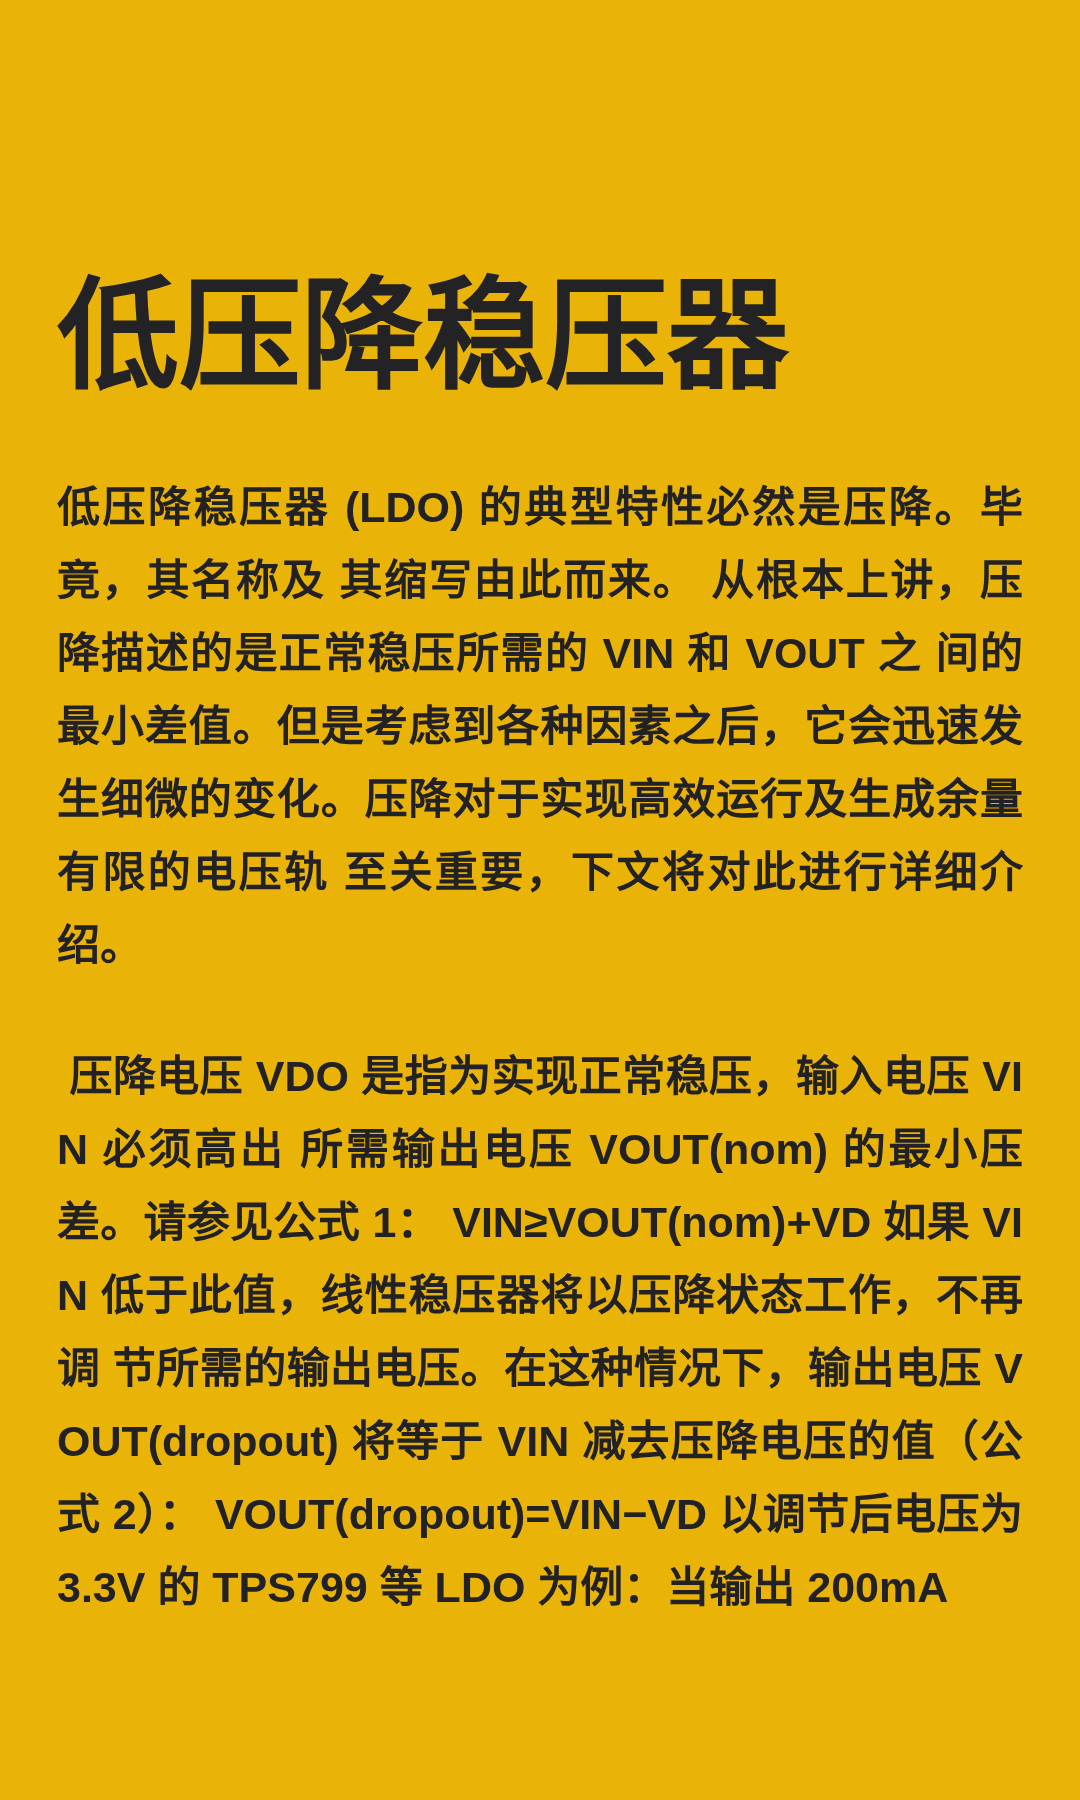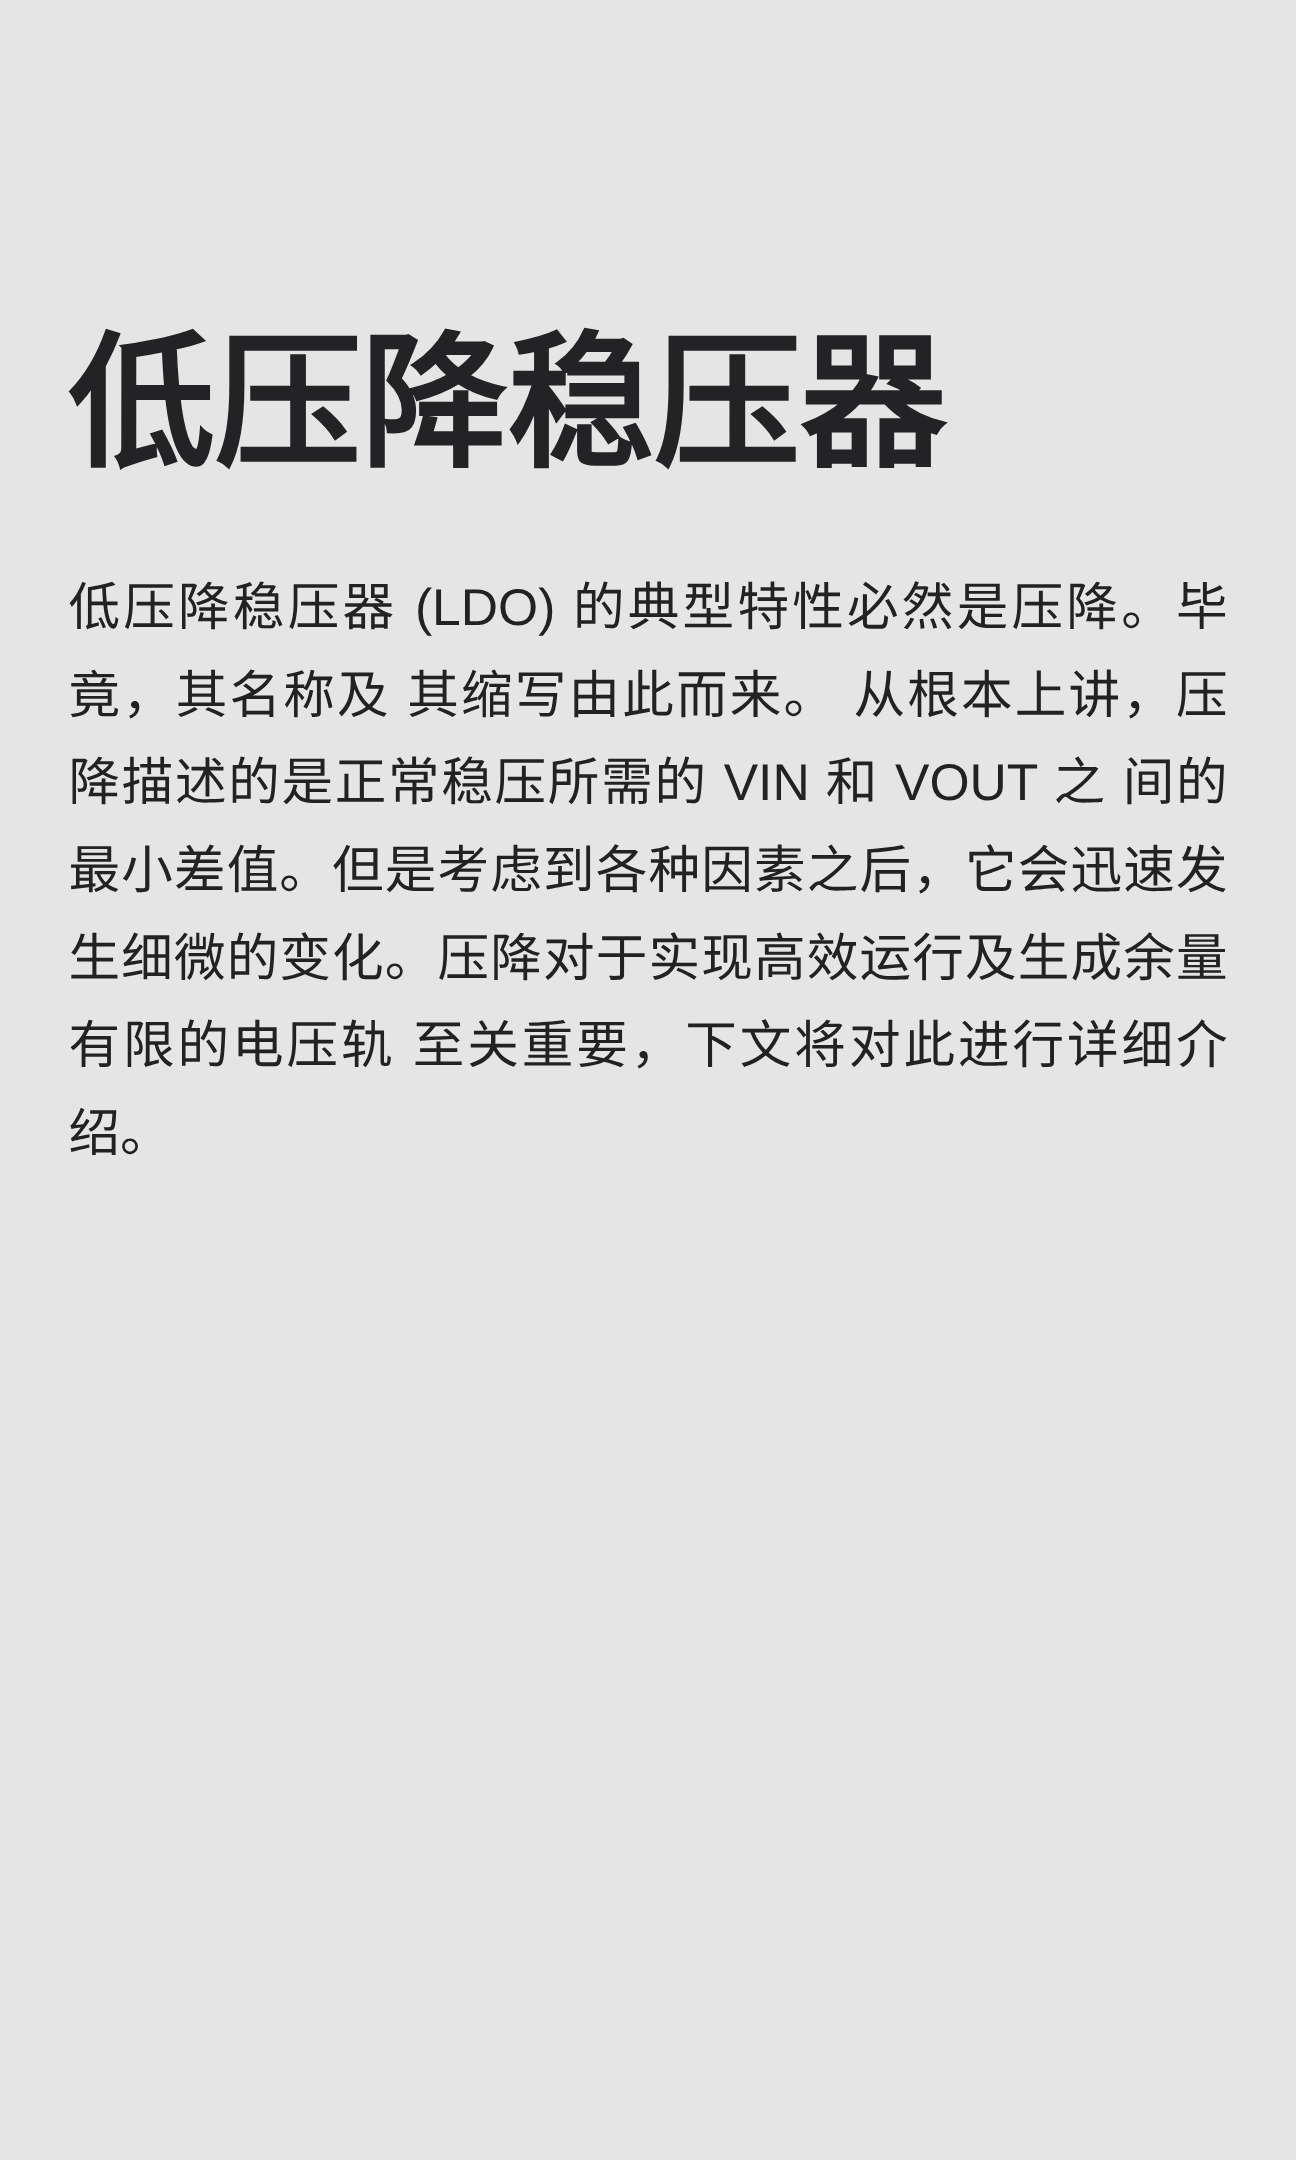--- a/index.html
+++ b/index.html
@@ -12,36 +12,36 @@
     height: 1800px;
     overflow: hidden;
     font-family: "Liberation Sans", sans-serif;
     color: #222224;
   }
   .page {
     box-sizing: border-box;
     width: 1080px;
     height: 1800px;
     padding: 265px 57px 0 57px;
-    background: #e5e5e5;
+    background: #eab308;
   }
   .article-title {
     margin: 0;
     font-size: 122px;
     line-height: 1.18;
     font-weight: 800;
     letter-spacing: 0;
     color: #232326;
     white-space: nowrap;
   }
   .body-paragraph {
     margin: 0;
     font-size: 43px;
     line-height: 73px;
-    font-weight: 400;
+    font-weight: 700;
     color: #222224;
     text-align: justify;
     white-space: pre-wrap;
     word-break: break-all;
     overflow-wrap: anywhere;
   }
   .para-intro {
     margin-top: 62px;
   }
   .section-subheading {
@@ -58,13 +58,14 @@
 </style>
 </head>
 <body>
 
 <div class="page">
   <h1 class="article-title">低压降稳压器</h1>
 
   <p class="body-paragraph para-intro">低压降稳压器 (LDO) 的典型特性必然是压降。毕竟，其名称及 其缩写由此而来。 从根本上讲，压降描述的是正常稳压所需的 VIN 和 VOUT 之 间的最小差值。但是考虑到各种因素之后，它会迅速发生细微的变化。压降对于实现高效运行及生成余量有限的电压轨 至关重要，下文将对此进行详细介绍。</p>
 
 
+  <p class="body-paragraph para-dropout"> 压降电压 VDO 是指为实现正常稳压，输入电压 VIN 必须高出 所需输出电压 VOUT(nom) 的最小压差。请参见公式 1： VIN≥VOUT(nom)+VD 如果 VIN 低于此值，线性稳压器将以压降状态工作，不再调 节所需的输出电压。在这种情况下，输出电压 VOUT(dropout) 将等于 VIN 减去压降电压的值（公式 2）： VOUT(dropout)=VIN−VD 以调节后电压为 3.3V 的 TPS799 等 LDO 为例：当输出 200mA</p>
 </div>
 
 </body></html>

